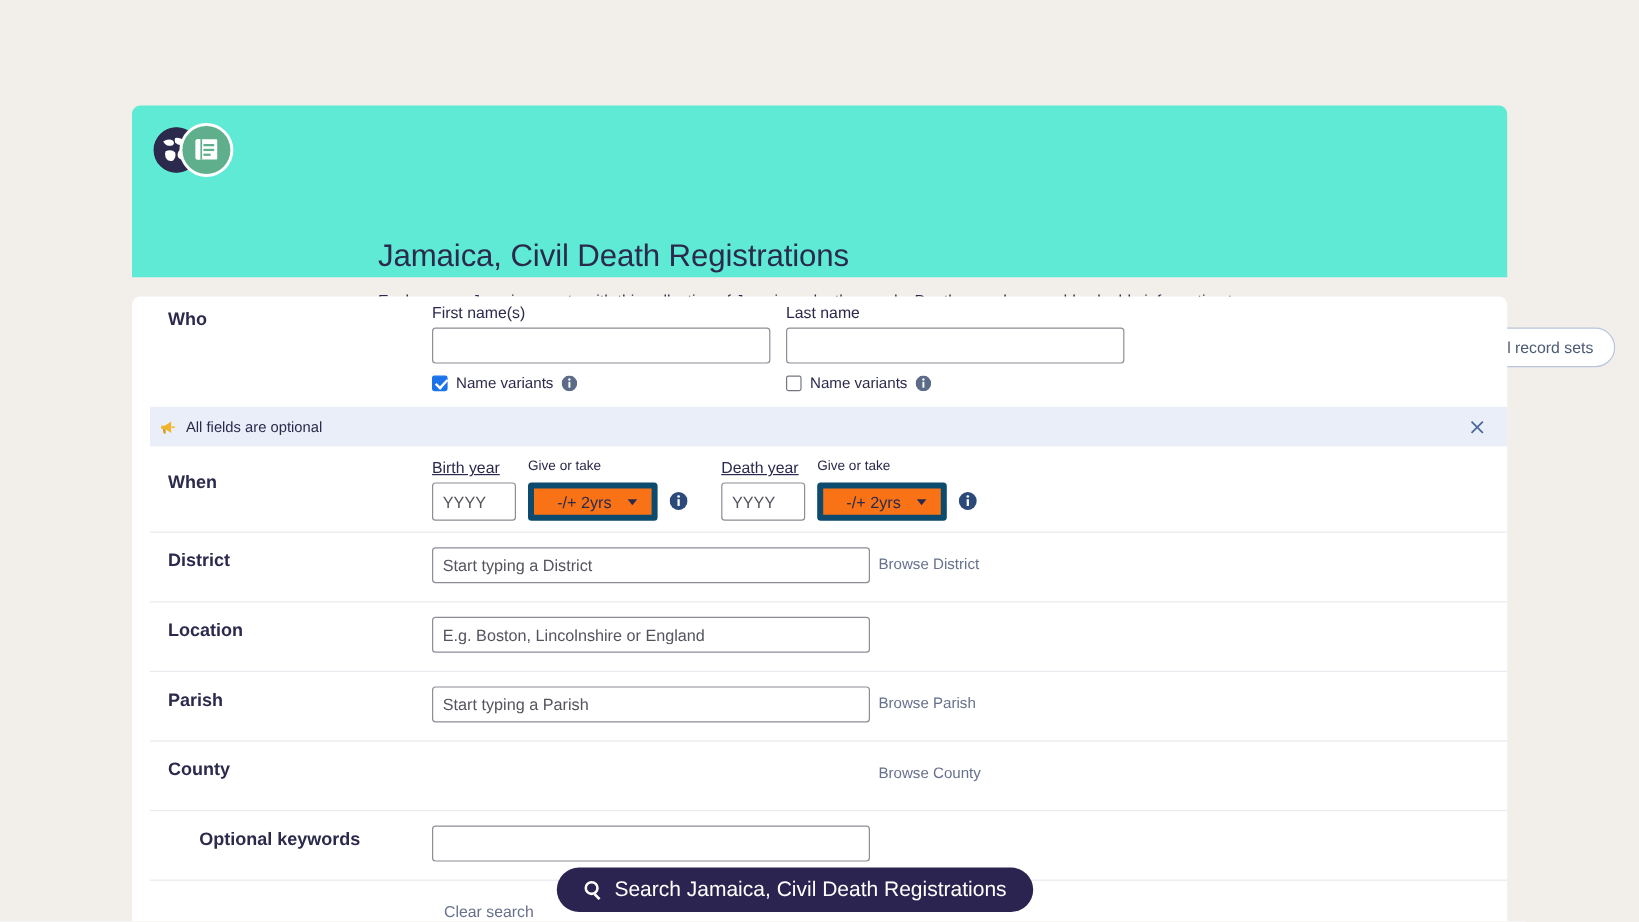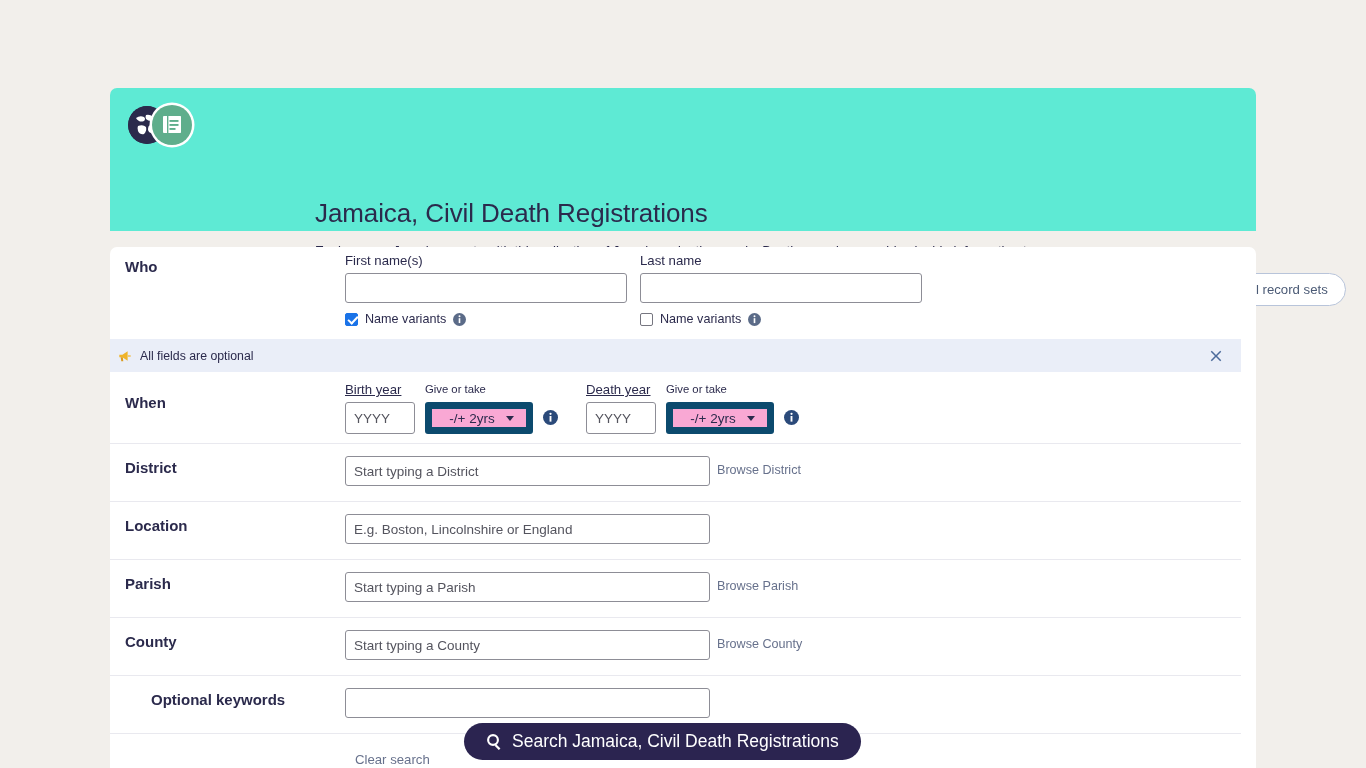--- a/index.html
+++ b/index.html
@@ -120,20 +120,21 @@
   
   .form-card {
     position: absolute;
     left: 110px;
     top: 247px;
     width: 1146px;
     height: 521px;
     background: #ffffff;
     border-radius: 7px 7px 0 0;
     box-sizing: border-box;
+    padding-left: 15px;
     padding-right: 0;
     overflow: hidden;
   }
   .form-inner {
     position: relative;
     width: 1131px;
     height: 100%;
   }
 
   .row {
@@ -257,23 +258,23 @@
     line-height: 14px;
     margin-bottom: 6px;
     display: block;
   }
   .yyyy { width: 70px; height: 32px; }
   .selbox {
     position: relative;
     width: 108px;
     height: 32px;
     box-sizing: border-box;
-    border: 7px solid #0c4a6e;
+    border: 5px solid #0c4a6e;
     border-radius: 3px;
-    background: #f9a8d4;
+    background: #f97316;
     display: flex;
     align-items: center;
     cursor: pointer;
   }
   .selbox .sel-val {
     flex: 1;
     text-align: center;
     font-size: 13.5px;
     color: #2b2a4c;
     padding-right: 14px;
@@ -509,21 +510,20 @@
       </div>
 
       <div class="row row-par">
         <div class="row-label">Parish</div>
         <input class="txtinput inp-wide" type="text" placeholder="Start typing a Parish" style="">
         <a class="browse-link" href="#">Browse Parish</a>
       </div>
 
       <div class="row row-cou">
         <div class="row-label">County</div>
-        <input class="txtinput inp-wide" type="text" placeholder="Start typing a County" style="">
         <a class="browse-link" href="#">Browse County</a>
       </div>
 
       <div class="row row-key">
         <div class="row-label">Optional keywords</div>
         <input class="txtinput inp-wide" type="text" placeholder="" style="">
       </div>
 
       <div class="row row-last">
         <a class="clear-link" href="#">Clear search</a>

